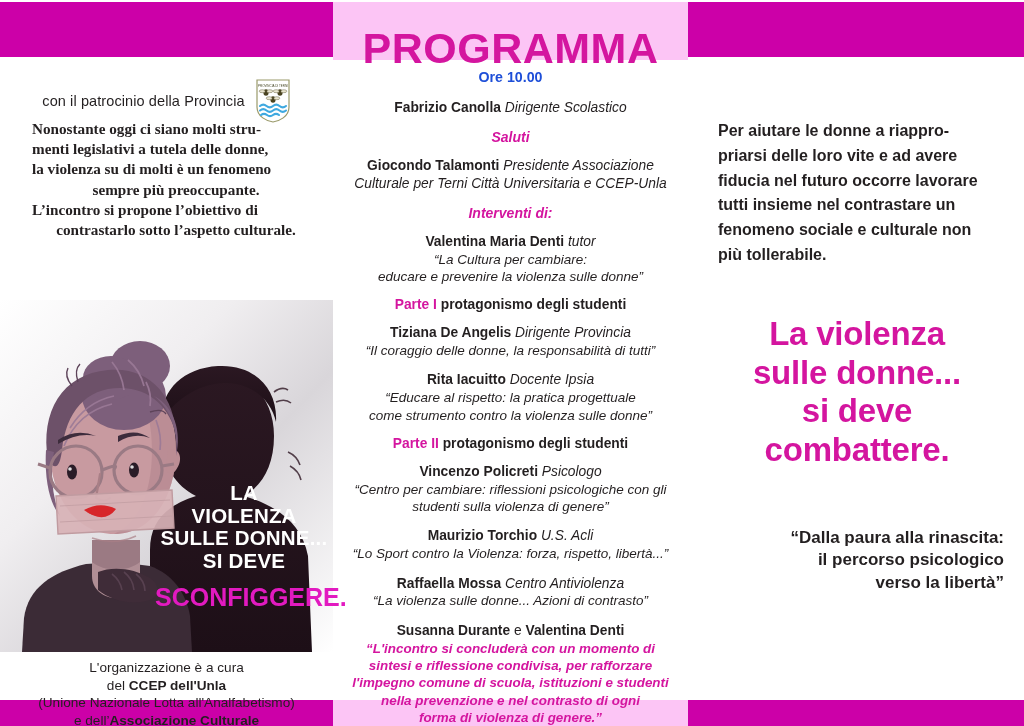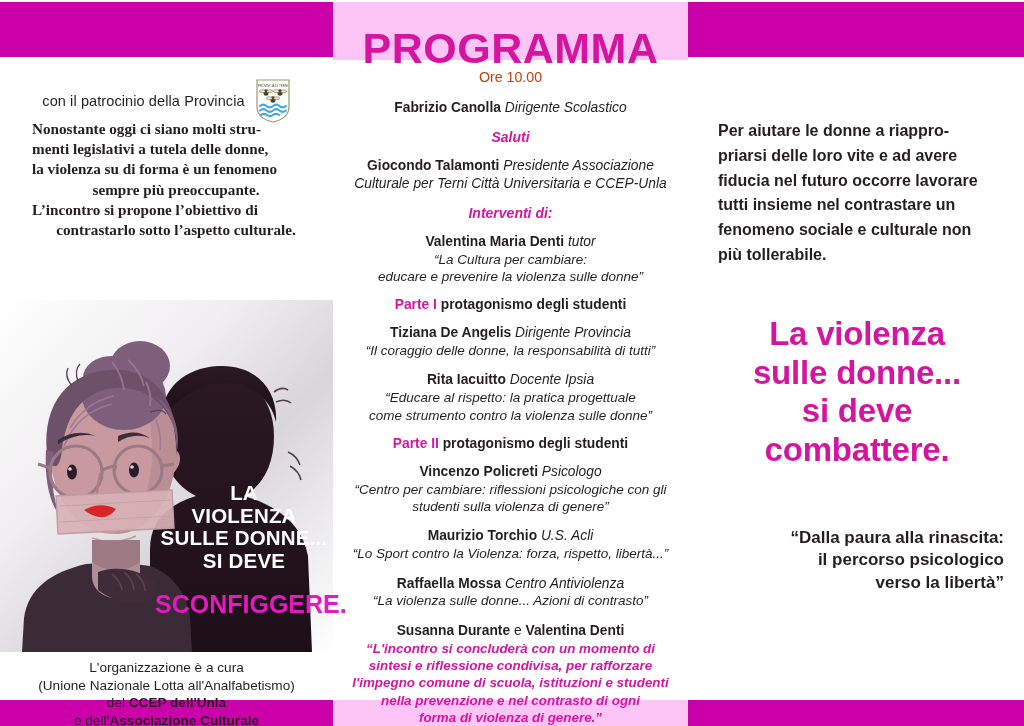--- a/index.html
+++ b/index.html
@@ -62,42 +62,42 @@
   #illus-caption {
     position:absolute; left:155px; top:425px; width:178px;
     z-index:4; text-align:center; line-height:1.1;
   }
   #illus-caption .l {
     display:block; color:#ffffff; font-weight:800; font-size:20.5px;
     letter-spacing:.2px; white-space:nowrap;
   }
   #illus-caption .l.big { font-size:20.5px; }
   #illus-caption .l.hl {
-    color:#e21ac0; font-size:25px; margin-top:19px; letter-spacing:0;
+    color:#e21ac0; font-size:25px; margin-top:12px; letter-spacing:0;
   }
 
   #left-footer {
     position:absolute; left:14px; top:602px; width:305px;
     text-align:center; font-size:13.6px; line-height:1.3; color:#231f20;
   }
   #left-footer .b { font-weight:700; }
 
   
   #programma-title {
     position:absolute; left:333px; top:24px; width:355px;
     text-align:center; color:#d4159f; font-weight:800;
     font-size:43px; letter-spacing:.5px; z-index:3;
   }
 
   #prog-list {
     position:absolute; left:6px; top:12px; width:343px;
     text-align:center; color:#231f20;
   }
   .pg-item { margin-bottom:12px; }
-  .pg-time { font-size:14.2px; color:#c2410c; margin-bottom:14px; }
+  .pg-time { font-size:14.2px; color:#1d4ed8; margin-bottom:14px;font-weight:bold; }
   .pg-name { font-size:13.8px; font-weight:700; line-height:1.3; }
   .pg-name .role { font-weight:400; font-style:italic; }
   .pg-quote { font-size:13.5px; font-style:italic; line-height:1.28; }
   .pg-head {
     font-size:14px; font-weight:700; font-style:italic;
     color:#d4159f; margin:10px 0 12px;
   }
   .pg-parte { font-size:13.8px; font-weight:700; margin:12px 0 12px; }
   .pg-parte .k { color:#d4159f; }
   .pg-parte .v { color:#231f20; font-weight:600; }
@@ -167,21 +167,21 @@
             <path d="M5 31.5 q3.3 -2.6 6.5 0 q3.3 2.6 6.5 0 q3.3 -2.6 6.5 0 q3.3 2.6 6.5 0"></path>
             <path d="M6 36 q3.0 -2.4 6 0 q3.0 2.4 6 0 q3.0 -2.4 6 0"></path>
           </g>
         </svg>
       </div>
     </div>
 
     <div id="left-intro">
       <p>Nonostante oggi ci siano molti stru-</p>
       <p>menti legislativi a tutela delle donne,</p>
-      <p>la violenza su di forma è un fenomeno</p>
+      <p>la violenza su di molti è un fenomeno</p>
       <p class="nojust">sempre più preoccupante.</p>
       <p>L’incontro si propone l’obiettivo di</p>
       <p class="nojust">contrastarlo sotto l’aspetto culturale.</p>
     </div>
 
     <div id="illus">
       <svg viewBox="0 0 333 352" xmlns="http://www.w3.org/2000/svg">
         <defs>
           <linearGradient id="bgGrad" x1="0" y1="0" x2="1" y2="1">
             <stop offset="0%" stop-color="#ffffff"></stop>
@@ -314,24 +314,24 @@
     <div id="illus-caption">
       <span class="l">LA</span>
       <span class="l big">VIOLENZA</span>
       <span class="l big">SULLE DONNE...</span>
       <span class="l big">SI DEVE</span>
       <span class="l hl">SCONFIGGERE.</span>
     </div>
 
     <div id="left-footer">
       <div>L'organizzazione è a cura</div>
-      <div>(Unione Nazionale Lotta all'Analfabetismo)</div>
       <div>
         <span>del </span><span class="b">CCEP dell'Unla</span>
       </div>
+      <div>(Unione Nazionale Lotta all'Analfabetismo)</div>
       <div>
         <span>e dell’</span><span class="b">Associazione Culturale</span>
       </div>
 
     </div>
   </div>
 
   <div id="programma-title">PROGRAMMA</div>
 
   <div class="panel" id="panel-mid">

